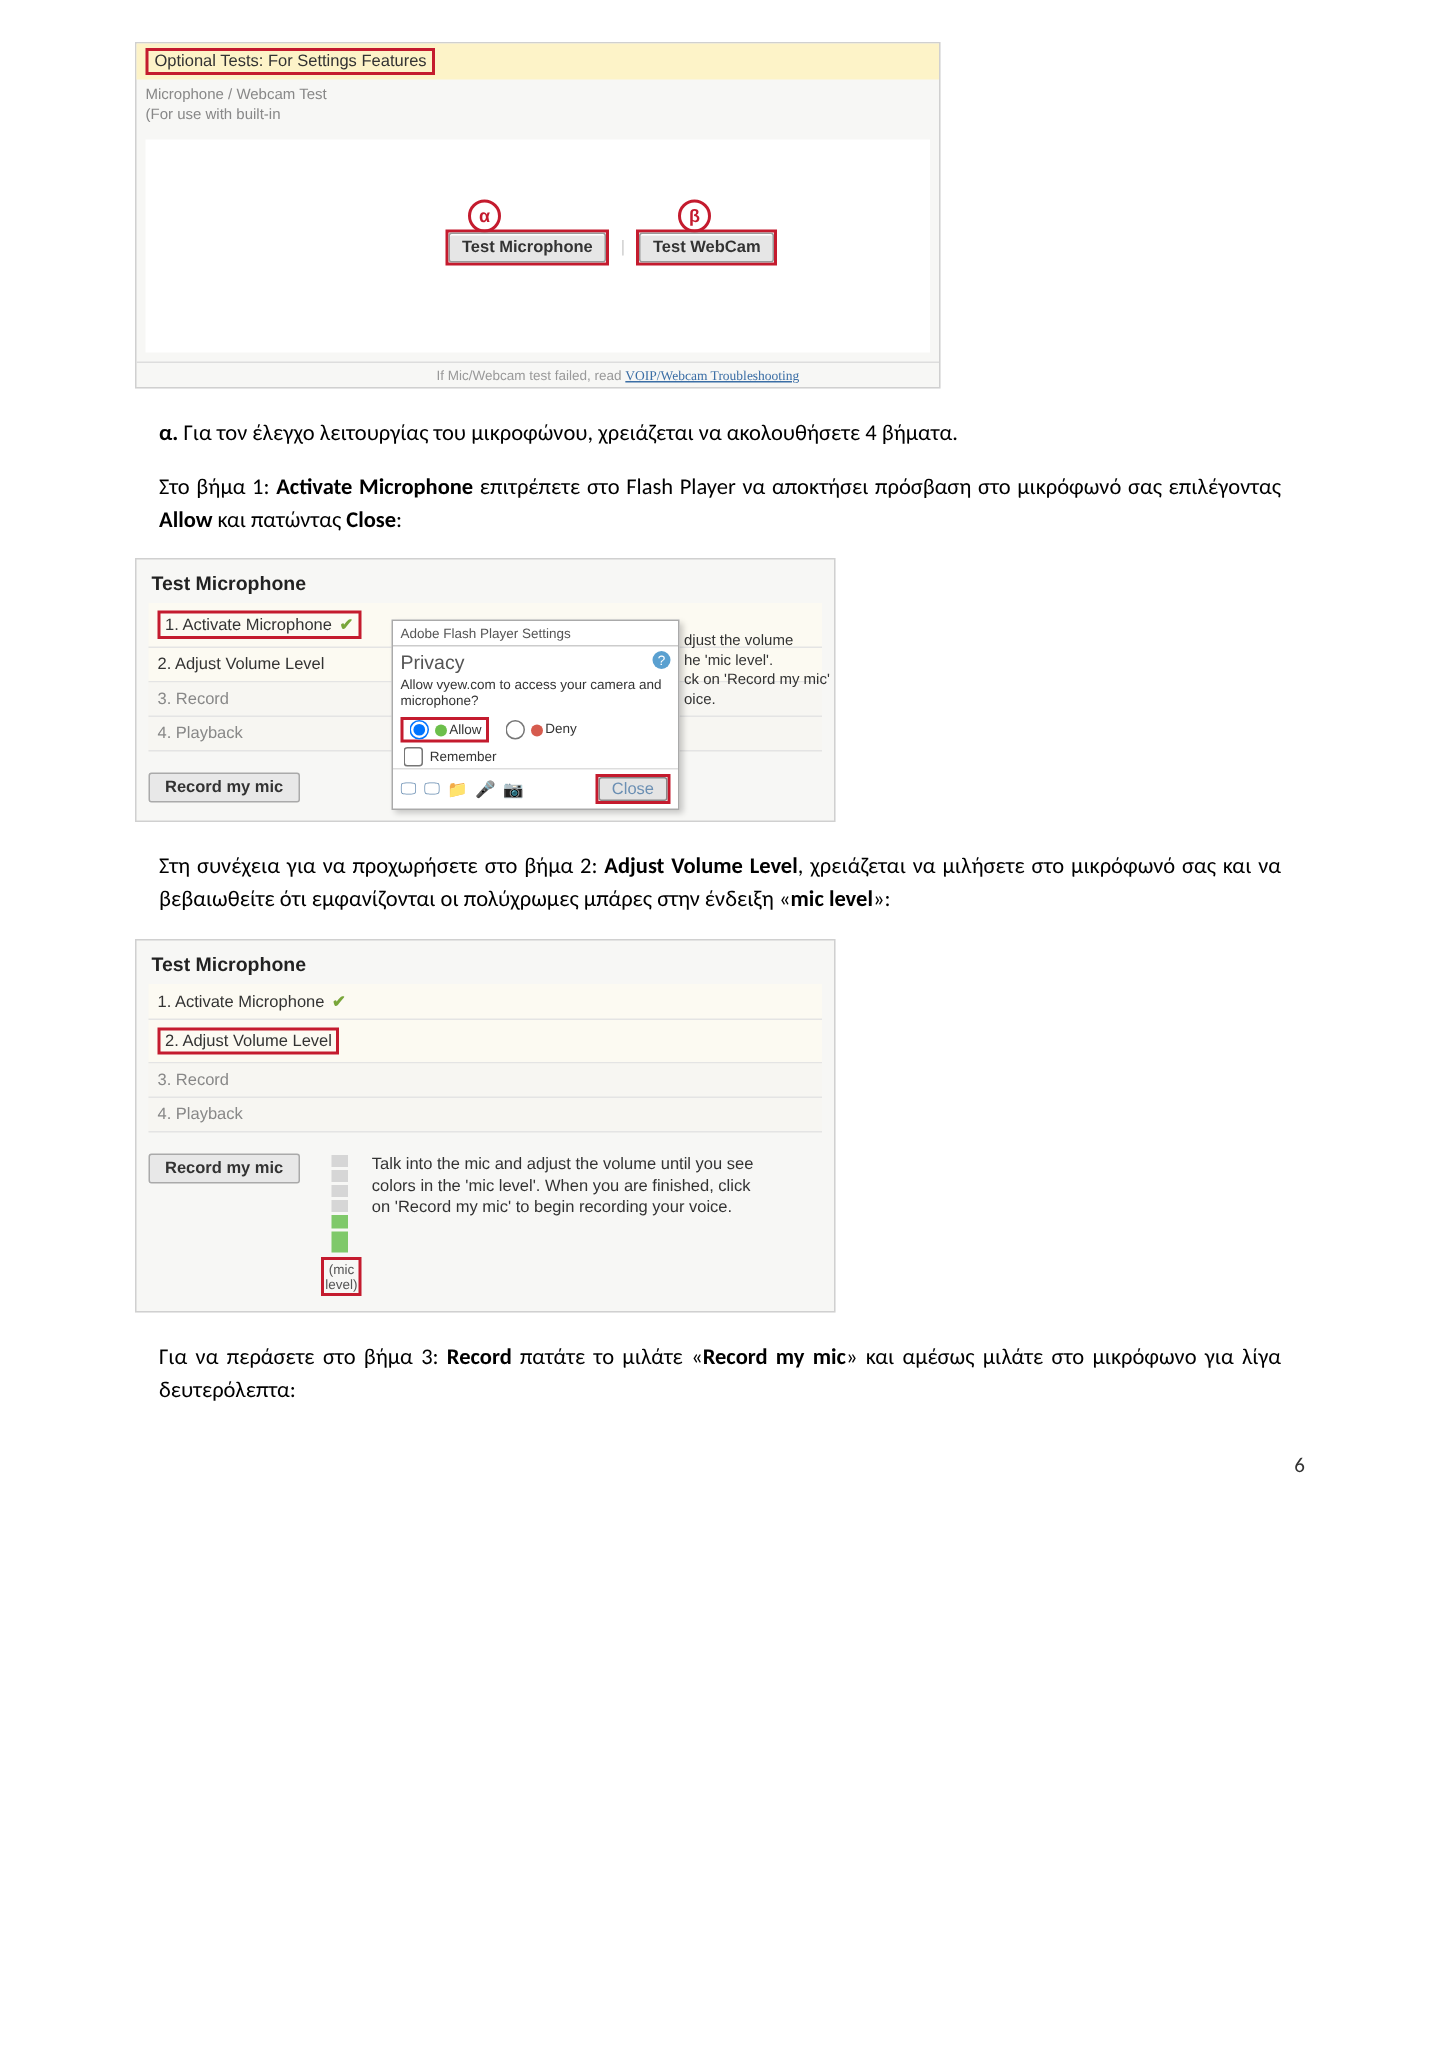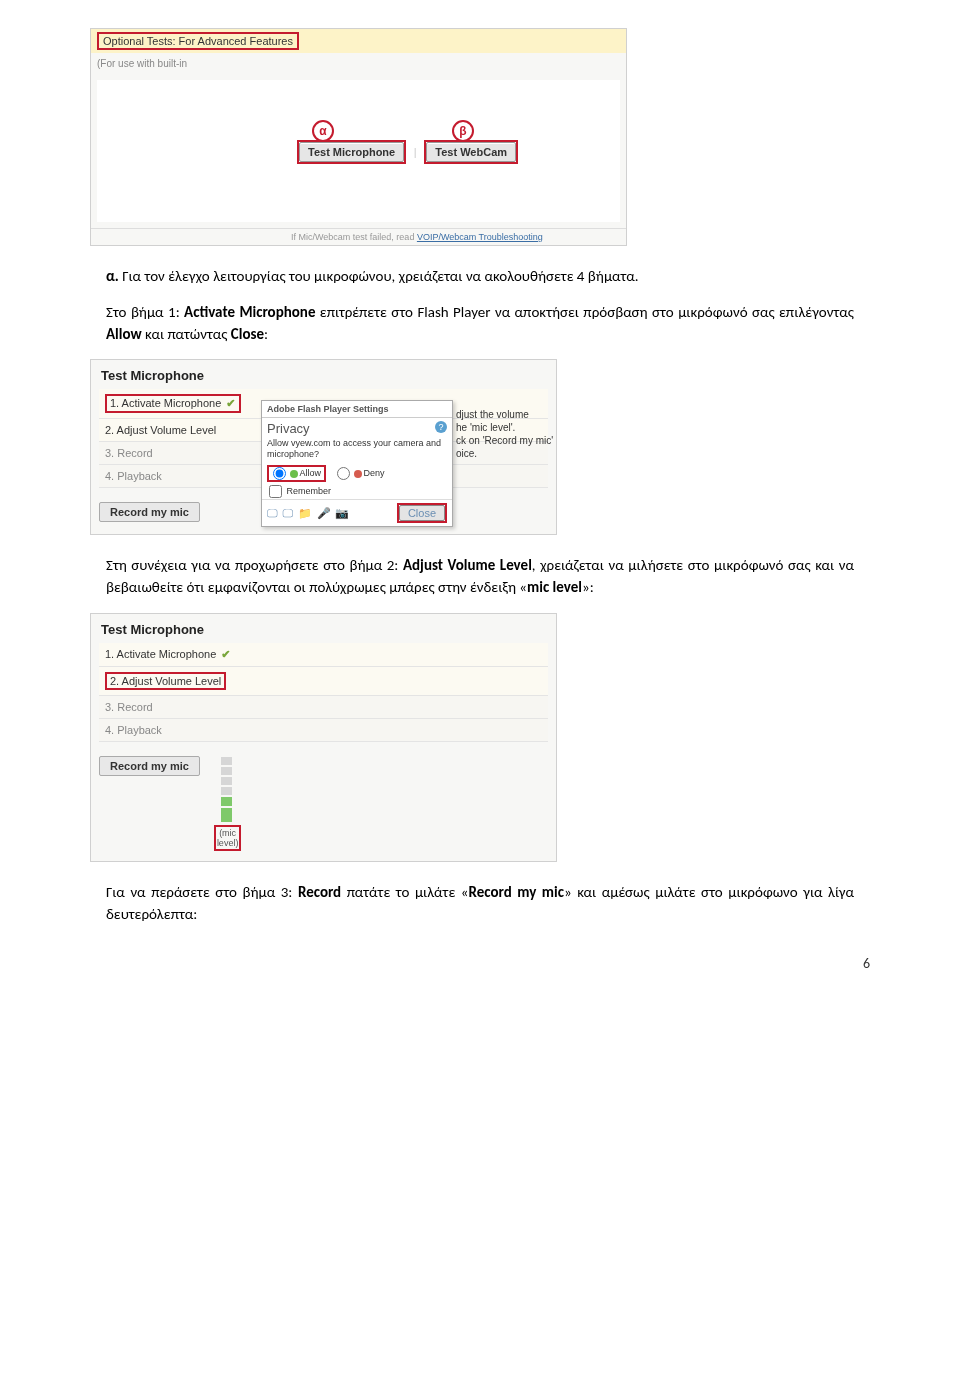--- a/index.html
+++ b/index.html
@@ -51,21 +51,21 @@
     border-radius: 50%;
     width: 18px; height: 18px;
     line-height: 18px;
     text-align: center;
     font-weight: bold;
     color: #c41b2e;
     font-size: 12px;
     background: #fff;
   }
   .footnote-grey { color: #999; font-size: 9px; padding: 3px 6px; border-top: 1px solid #ddd; }
-  .link-blue { color: #3b6ea5; text-decoration: underline; }
+  .link-blue { color: #3b6ea5; text-decoration: underline; font-family: Liberation Serif, serif; }
 
   
   p { margin: 14px 16px; line-height: 1.45; text-align: justify; }
   b { font-weight: bold; }
 
   
   .panel-title {
     font-weight: bold;
     font-size: 13px;
     padding: 8px 10px 6px 10px;
@@ -98,21 +98,21 @@
     position: absolute;
     left: 170px; top: 40px;
     width: 190px;
     background: #fff;
     border: 1px solid #aaa;
     box-shadow: 2px 2px 4px rgba(0,0,0,0.2);
     font-size: 9px;
     color: #333;
     z-index: 3;
   }
-  .flash-dialog .hdr { padding: 3px 5px; border-bottom: 1px solid #ccc; font-weight: bold; font-size: 9px; color:#555; }
+  .flash-dialog .hdr { padding: 3px 5px; border-bottom: 1px solid #ccc; font-weight: normal; font-size: 9px; color:#555; }
   .flash-dialog .bdy { padding: 3px 5px; line-height: 1.25; }
   .info-circ {
     display: inline-block;
     width: 12px; height: 12px;
     border-radius: 50%;
     background: #5aa0d0;
     color: #fff;
     font-size: 9px;
     line-height: 12px;
     text-align: center;
@@ -172,23 +172,24 @@
     padding-top: 6px;
   }
 
   .page-num { text-align: right; color: #333; margin-top: 30px; font-size: 14px; }
 </style>
 </head>
 <body>
 
 <div class="screenshot ss-top">
   <div class="yellow-bar">
-    <span class="red-box" style="padding:1px 4px;">Optional Tests: For Advanced Features</span>
+    <span class="red-box" style="padding:1px 4px;">Optional Tests: For Settings Features</span>
   </div>
   <div class="small-grey">
+    <div>Microphone / Webcam Test</div>
     <div>(For use with built-in</div>
   </div>
   <div class="whitebox">
     <div class="circle-label" style="left:215px; top:40px;">α</div>
     <div class="circle-label" style="left:355px; top:40px;">β</div>
     <div style="position:absolute; left:200px; top:60px;">
       <span class="red-box">
         <span class="btn3d">Test Microphone</span>
       </span>
       <span style="display:inline-block; width:12px; text-align:center; color:#ccc;">|</span>
@@ -296,20 +297,21 @@
       <div class="mic-bar-stack">
         <div class="seg-grey"></div>
         <div class="seg-grey"></div>
         <div class="seg-grey"></div>
         <div class="seg-grey"></div>
         <div class="seg-green"></div>
         <div class="seg-green" style="height:14px;"></div>
       </div>
       <div class="red-box mic-level-label">(mic level)</div>
     </div>
+    <div class="instr-text">Talk into the mic and adjust the volume until you see colors in the 'mic level'. When you are finished, click on 'Record my mic' to begin recording your voice.</div>
   </div>
 </div>
 
 <p>
   <span>Για να περάσετε στο βήμα 3: </span><b>Record</b><span> πατάτε το μιλάτε «</span><b>Record my mic</b><span>» και αμέσως μιλάτε στο μικρόφωνο για λίγα δευτερόλεπτα:</span>
 </p>
 
 <div class="page-num">6</div>
 
 </body></html>

